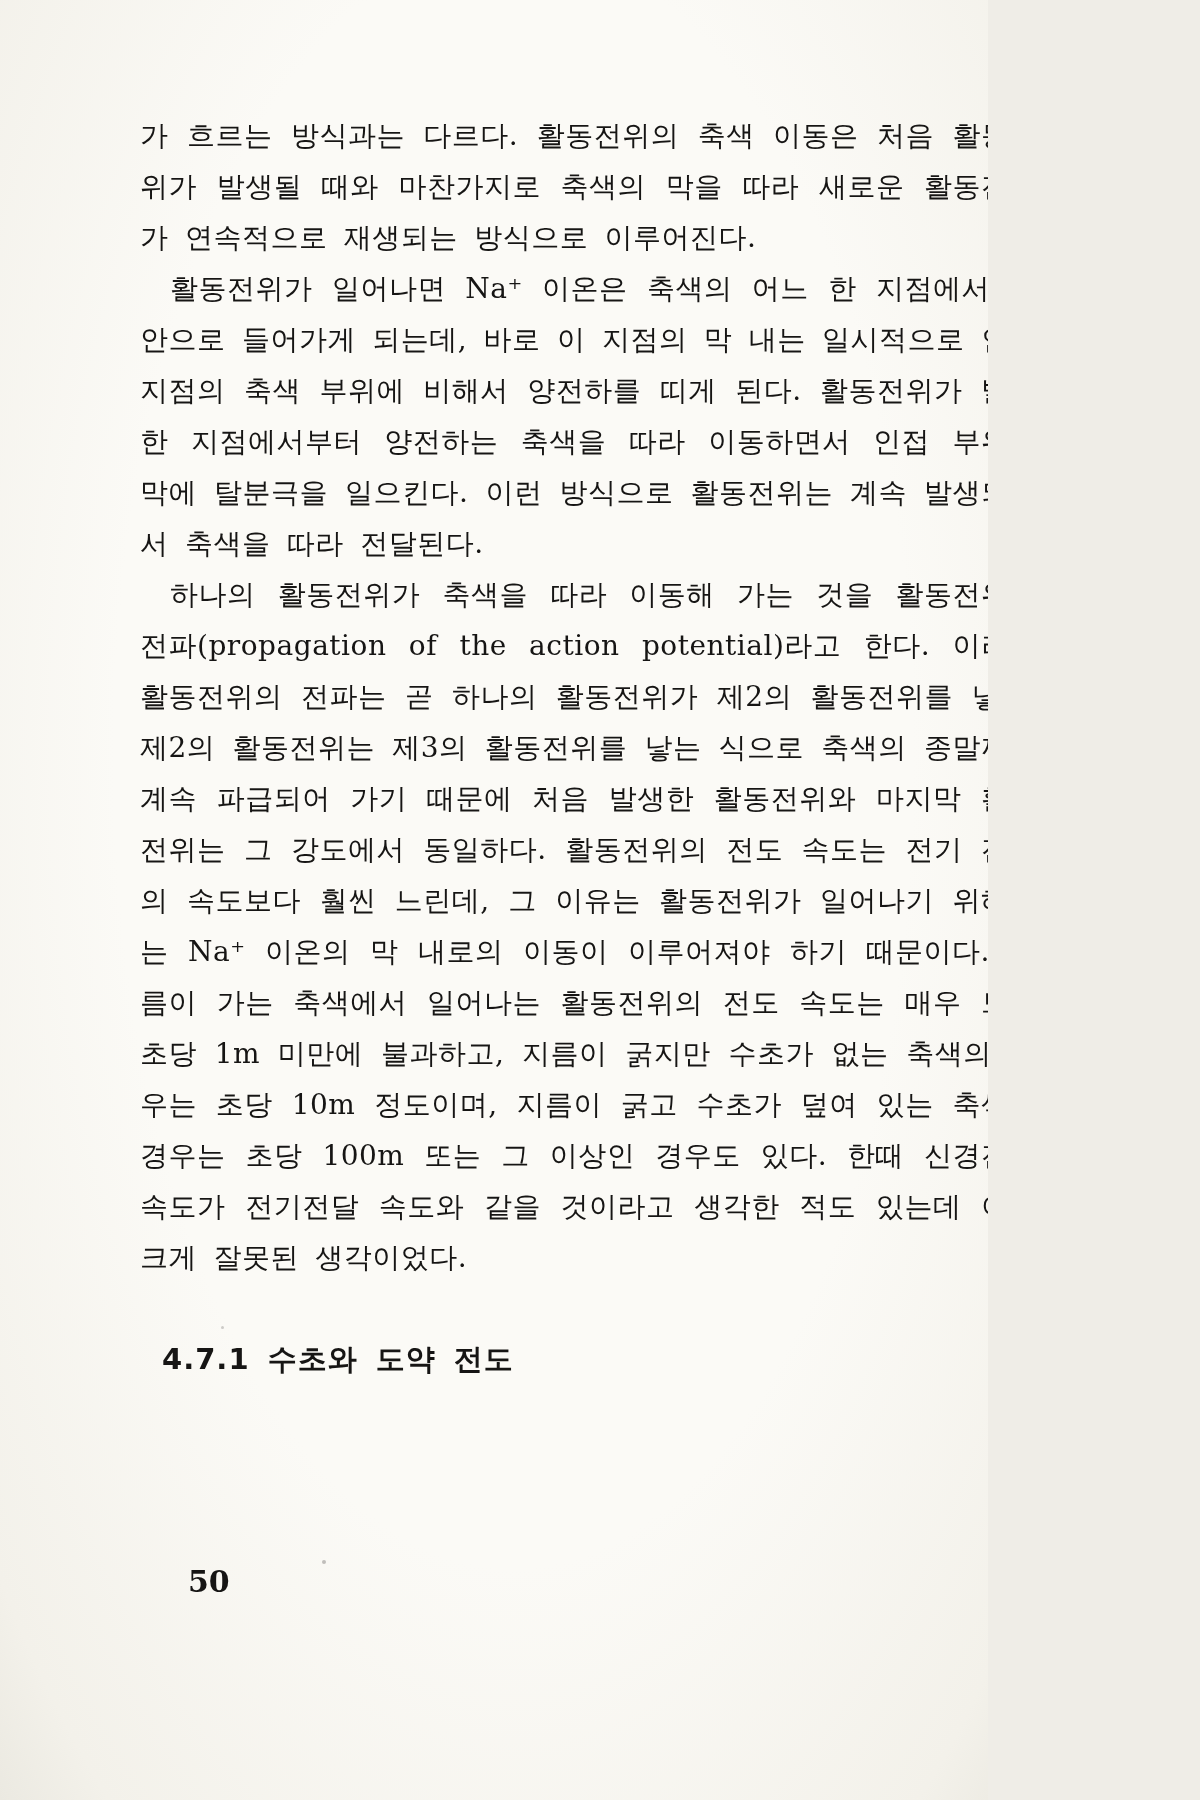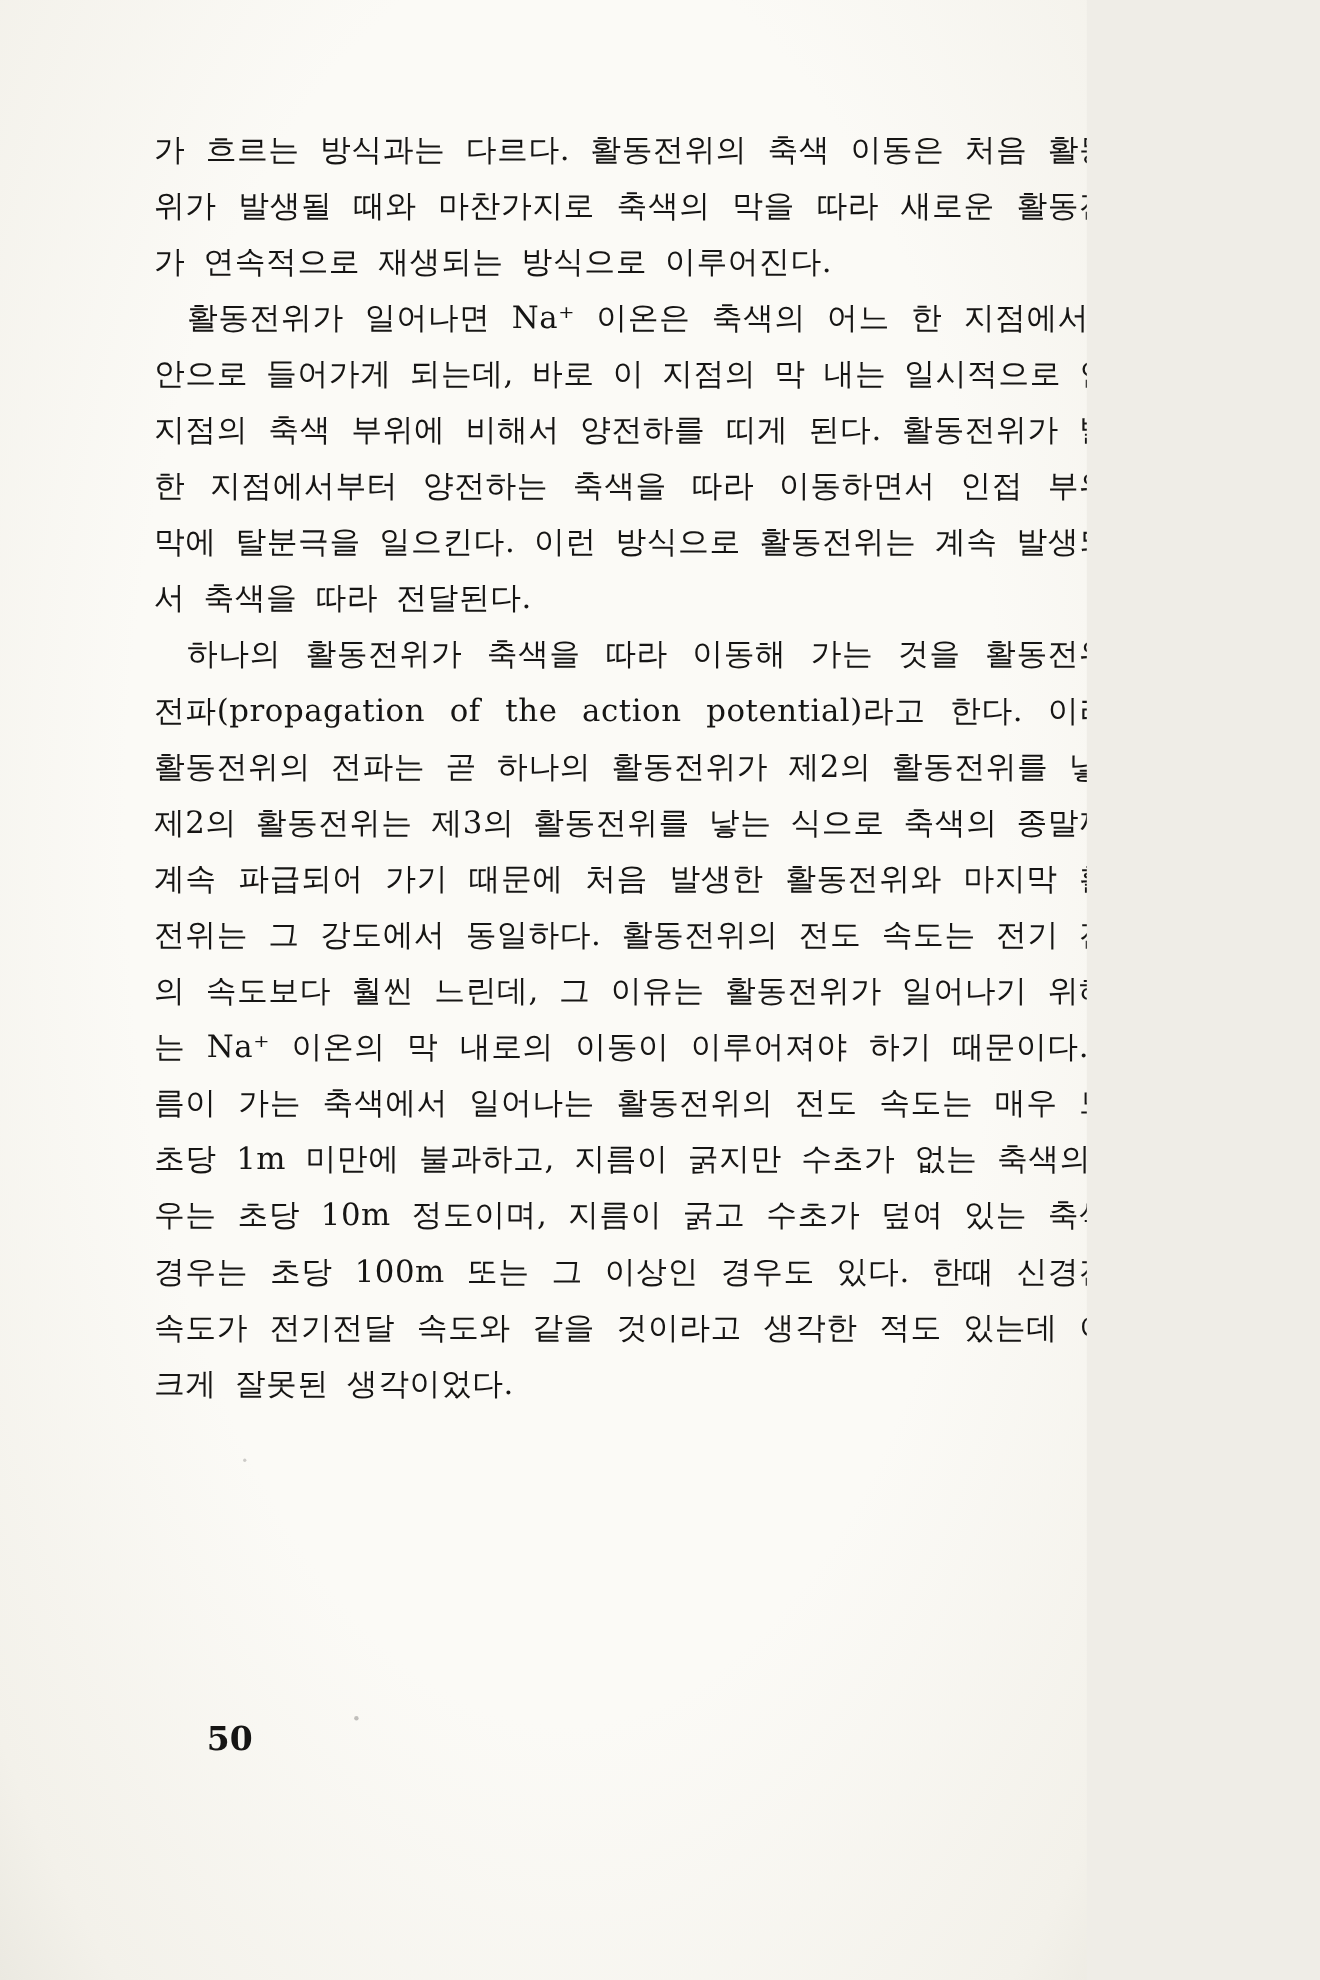--- a/index.html
+++ b/index.html
@@ -71,20 +71,21 @@
 
 <div class="page">
 
   <main class="text-block">
     <p class="para">가 흐르는 방식과는 다르다. 활동전위의 축색 이동은 처음 활동전위가 발생될 때와 마찬가지로 축색의 막을 따라 새로운 활동전위가 연속적으로 재생되는 방식으로 이루어진다.</p>
 
     <p class="para indented">활동전위가 일어나면 Na⁺ 이온은 축색의 어느 한 지점에서 막 안으로 들어가게 되는데, 바로 이 지점의 막 내는 일시적으로 인접 지점의 축색 부위에 비해서 양전하를 띠게 된다. 활동전위가 발생한 지점에서부터 양전하는 축색을 따라 이동하면서 인접 부위의 막에 탈분극을 일으킨다. 이런 방식으로 활동전위는 계속 발생되면서 축색을 따라 전달된다.</p>
 
     <p class="para indented">하나의 활동전위가 축색을 따라 이동해 가는 것을 활동전위의 전파(propagation of the action potential)라고 한다. 이러한 활동전위의 전파는 곧 하나의 활동전위가 제2의 활동전위를 낳고, 제2의 활동전위는 제3의 활동전위를 낳는 식으로 축색의 종말까지 계속 파급되어 가기 때문에 처음 발생한 활동전위와 마지막 활동전위는 그 강도에서 동일하다. 활동전위의 전도 속도는 전기 전도의 속도보다 훨씬 느린데, 그 이유는 활동전위가 일어나기 위해서는 Na⁺ 이온의 막 내로의 이동이 이루어져야 하기 때문이다. 지름이 가는 축색에서 일어나는 활동전위의 전도 속도는 매우 느려 초당 1m 미만에 불과하고, 지름이 굵지만 수초가 없는 축색의 경우는 초당 10m 정도이며, 지름이 굵고 수초가 덮여 있는 축색의 경우는 초당 100m 또는 그 이상인 경우도 있다. 한때 신경전달 속도가 전기전달 속도와 같을 것이라고 생각한 적도 있는데 이는 크게 잘못된 생각이었다.</p>
 
+    <h2 class="section-heading">4.7.1 수초와 도약 전도</h2>
 
   </main>
 
   <div class="page-number">50</div>
 
   <span class="scan-speck speck-1"></span>
   <span class="scan-speck speck-2"></span>
 
 </div>
 

